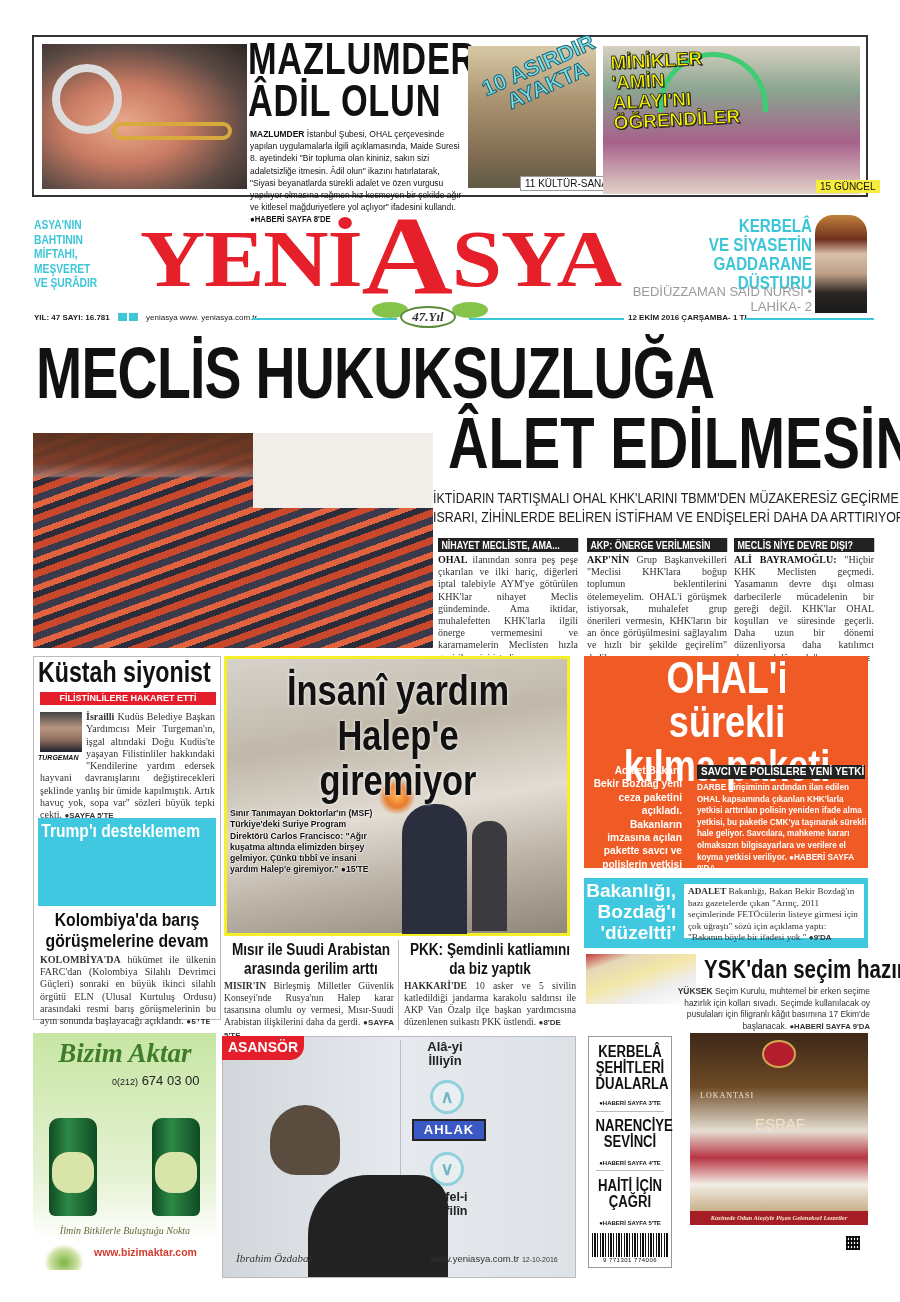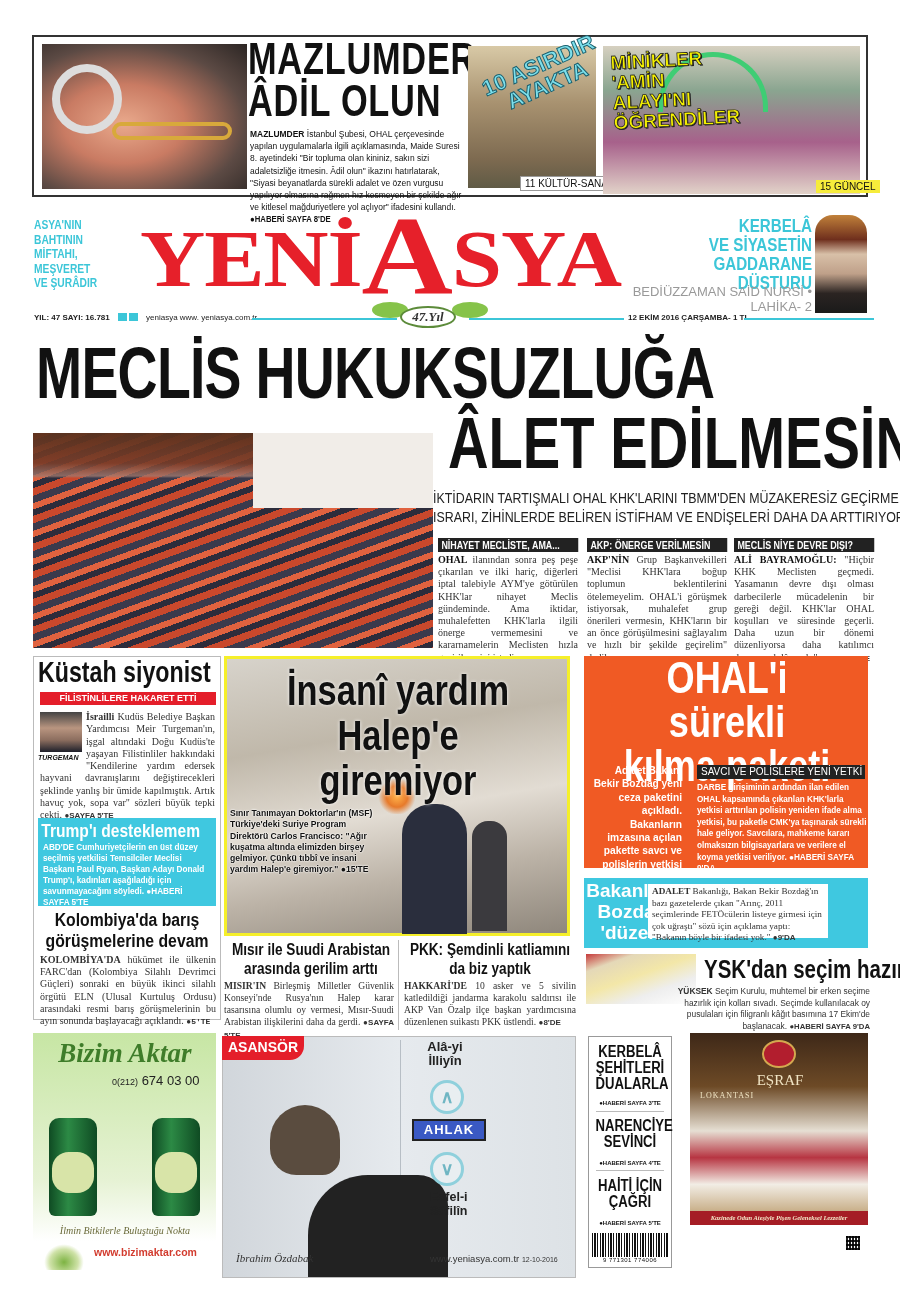--- a/index.html
+++ b/index.html
@@ -72,25 +72,25 @@
 #misir-title{left:224px;top:940px;width:174px;text-align:center;font-size:16px;line-height:19px;font-weight:bold;transform:scaleX(.85);transform-origin:center top;white-space:nowrap}
 #misir-body{left:224px;top:980px;width:170px;font-family:"Liberation Serif",serif;font-size:9.6px;line-height:12px;text-align:justify;color:#333}
 #divider-mid{left:398px;top:940px;width:1px;height:90px;background:#bbb}
 #pkk-title{left:402px;top:940px;width:176px;text-align:center;font-size:16px;line-height:19px;font-weight:bold;transform:scaleX(.85);transform-origin:center top;white-space:nowrap}
 #pkk-body{left:404px;top:980px;width:172px;font-family:"Liberation Serif",serif;font-size:9.6px;line-height:12px;text-align:justify;color:#333}
 
 
 #ohal{left:584px;top:656px;width:284px;height:212px;background:#f05a24;color:#fff}
 #ohal-title{left:588px;top:656px;width:278px;text-align:center;font-size:44px;line-height:44px;font-weight:bold;color:#fff;transform:scaleX(.82);transform-origin:center top}
 #ohal-left{left:590px;top:764px;width:92px;text-align:right;font-size:10.2px;line-height:13.4px;font-weight:bold;color:#fff}
-#ohal-tag{left:697px;top:765px;width:168px;height:14px;background:#222;color:#fff;font-size:10px;font-weight:normal;padding:1px 4px;white-space:nowrap}
+#ohal-tag{left:697px;top:765px;width:168px;height:14px;background:#222;color:#fff;font-size:10px;font-weight:bold;padding:1px 4px;white-space:nowrap}
 #ohal-body{left:697px;top:782px;width:170px;font-size:8.2px;line-height:11.6px;font-weight:bold;color:#fff}
 #bakan{left:584px;top:878px;width:284px;height:70px;background:#3fc8e0}
 #bakan-title{left:586px;top:880px;width:90px;text-align:right;font-size:19px;line-height:21px;font-weight:bold;color:#fff}
-#bakan-body{left:648px;top:884px;width:180px;background:#fff;height:54px;padding:2px 4px;font-family:"Liberation Serif",serif;font-size:9.2px;line-height:11.5px;color:#333}
+#bakan-body{left:684px;top:884px;width:180px;background:#fff;height:54px;padding:2px 4px;font-family:"Liberation Serif",serif;font-size:9.2px;line-height:11.5px;color:#333}
 #ysk-img{left:586px;top:954px;width:110px;height:50px;background:linear-gradient(160deg,#c63b3c 0%,#e4d8b8 20%,#f3e7a8 45%,#eeeeee 70%,#ffffff 100%)}
 #ysk-title{left:668px;top:955px;width:200px;text-align:right;font-size:25px;font-weight:bold;transform:scaleX(.82);transform-origin:right top;white-space:nowrap}
 #ysk-body{left:660px;top:986px;width:210px;text-align:right;font-size:8.4px;line-height:11.5px;color:#333}
 
 
 #aktar{left:33px;top:1033px;width:183px;height:245px;background:linear-gradient(180deg,#c7e6a4 0%,#e6f2d4 60%,#fff 85%)}
 #aktar-name{left:40px;top:1038px;width:170px;text-align:center;font-family:"Liberation Serif",serif;font-style:italic;font-weight:bold;font-size:27px;color:#3f7d2a}
 #aktar-phone{left:112px;top:1073px;font-size:13px;color:#222}
 .jar{position:absolute;background:linear-gradient(90deg,#0f4b23 0%,#2c8a45 40%,#0f4b23 100%);border-radius:10px 10px 6px 6px}
 .jar .lbl{position:absolute;left:6%;right:6%;top:35%;height:42%;background:#d8e4a8;border-radius:40%}
@@ -111,21 +111,21 @@
 
 #news-box{left:588px;top:1036px;width:84px;height:232px;border:1px solid #999}
 .nb-title{position:absolute;left:588px;width:84px;text-align:center;font-weight:bold;font-size:16px;line-height:16px;transform:scaleX(.82);transform-origin:center top}
 .nb-ref{position:absolute;left:588px;width:84px;text-align:center;font-weight:bold;font-size:6px}
 .nb-line{position:absolute;left:596px;width:68px;height:1px;background:#bbb}
 #barcode{left:592px;top:1233px;width:76px;height:24px;background:repeating-linear-gradient(90deg,#111 0 1px,#fff 1px 2px,#111 2px 4px,#fff 4px 5px,#111 5px 6px,#fff 6px 8px)}
 #barcode-num{left:590px;top:1257px;width:80px;text-align:center;font-size:6px;letter-spacing:.5px}
 
 #esraf{left:690px;top:1033px;width:178px;height:178px;background:linear-gradient(180deg,#3e2818 0%,#6d4a26 30%,#e6dfd3 55%,#b73542 70%,#f2ede5 85%,#c9b08a 100%)}
 #esraf-emblem{left:762px;top:1040px;width:34px;height:28px;border-radius:50%;background:#b21e2e;border:2px solid #d4a84f}
-#esraf-name{left:700px;top:1073px;width:160px;text-align:center;font-family:Liberation Serif, serif;color:#f0e4c4;font-size:15px;line-height:15px}
+#esraf-name{left:700px;top:1116px;width:160px;text-align:center;font-family:Liberation Sans, sans-serif;color:#f0e4c4;font-size:15px;line-height:15px}
 #esraf-sub{left:700px;top:1091px;width:160px;text-align:left;font-family:Liberation Serif, serif;color:#f0e4c4;font-size:8px;letter-spacing:1px}
 #esraf-banner{left:690px;top:1211px;width:178px;height:14px;background:#a51d25;color:#f3e6c7;font-family:"Liberation Serif",serif;font-style:italic;font-weight:bold;font-size:6.5px;text-align:center;line-height:14px}
 #qr{left:846px;top:1236px;width:14px;height:14px;background:repeating-linear-gradient(90deg,#222 0 2px,#fff 2px 3px),repeating-linear-gradient(0deg,#222 0 2px,#fff 2px 4px);background-blend-mode:multiply}
 </style>
 </head>
 <body>
 
 <div class="abs" id="topbox"></div>
 <div class="abs" id="cuffs">
     <div class="cuff"></div>
@@ -207,21 +207,20 @@
 
 <div class="abs" id="left"></div>
 <div class="abs" id="kustah-title">Küstah siyonist</div>
 <div class="abs" id="kustah-sub">FİLİSTİNLİLERE HAKARET ETTİ</div>
 <div class="abs" id="kustah-body"><span class="float"></span><b>İsrailli</b><span> Kudüs Belediye Başkan Yardımcısı Meir Turgeman'ın, işgal altındaki Doğu Kudüs'te yaşayan Filistinliler hakkındaki "Kendilerine yardım edersek hayvani davranışlarını değiştirecekleri şeklinde yanlış bir ümide kapılmıştık. Artık havuç yok, sopa var" sözleri büyük tepki çekti.</span> <span class="ref" style="font-family:'Liberation Sans',sans-serif;font-size:8px">●SAYFA 5'TE</span></div>
 <div class="abs" id="turgeman"></div>
 <div class="abs" id="turgeman-cap">TURGEMAN</div>
 
 <div class="abs" id="trump">
   <h3>Trump'ı desteklemem</h3>
-  <p><span>ABD'DE Cumhuriyetçilerin en üst düzey seçilmiş yetkilisi Temsilciler Meclisi Başkanı Paul Ryan, Başkan Adayı Donald Trump'ı, kadınları aşağıladığı için savunmayacağını söyledi.</span> <span>●HABERİ SAYFA 5'TE</span></p>
 </div>
 
 <div class="abs" id="kolom-title">Kolombiya'da barış görüşmelerine devam</div>
 <div class="abs" id="kolom-body"><b>KOLOMBİYA'DA</b><span> hükümet ile ülkenin FARC'dan (Kolombiya Silahlı Devrimci Güçleri) sonraki en büyük ikinci silahlı örgütü ELN (Ulusal Kurtuluş Ordusu) arasındaki resmi barış görüşmelerinin bu ayın sonunda başlayacağı açıklandı.</span> <span class="ref" style="font-family:Liberation Mono, monospace;font-size:8px">●5'TE</span></div>
 
 <div class="abs" id="halep">
     <div class="fire"></div>
     <div class="man"></div>
     <div class="man2"></div>
   </div>

